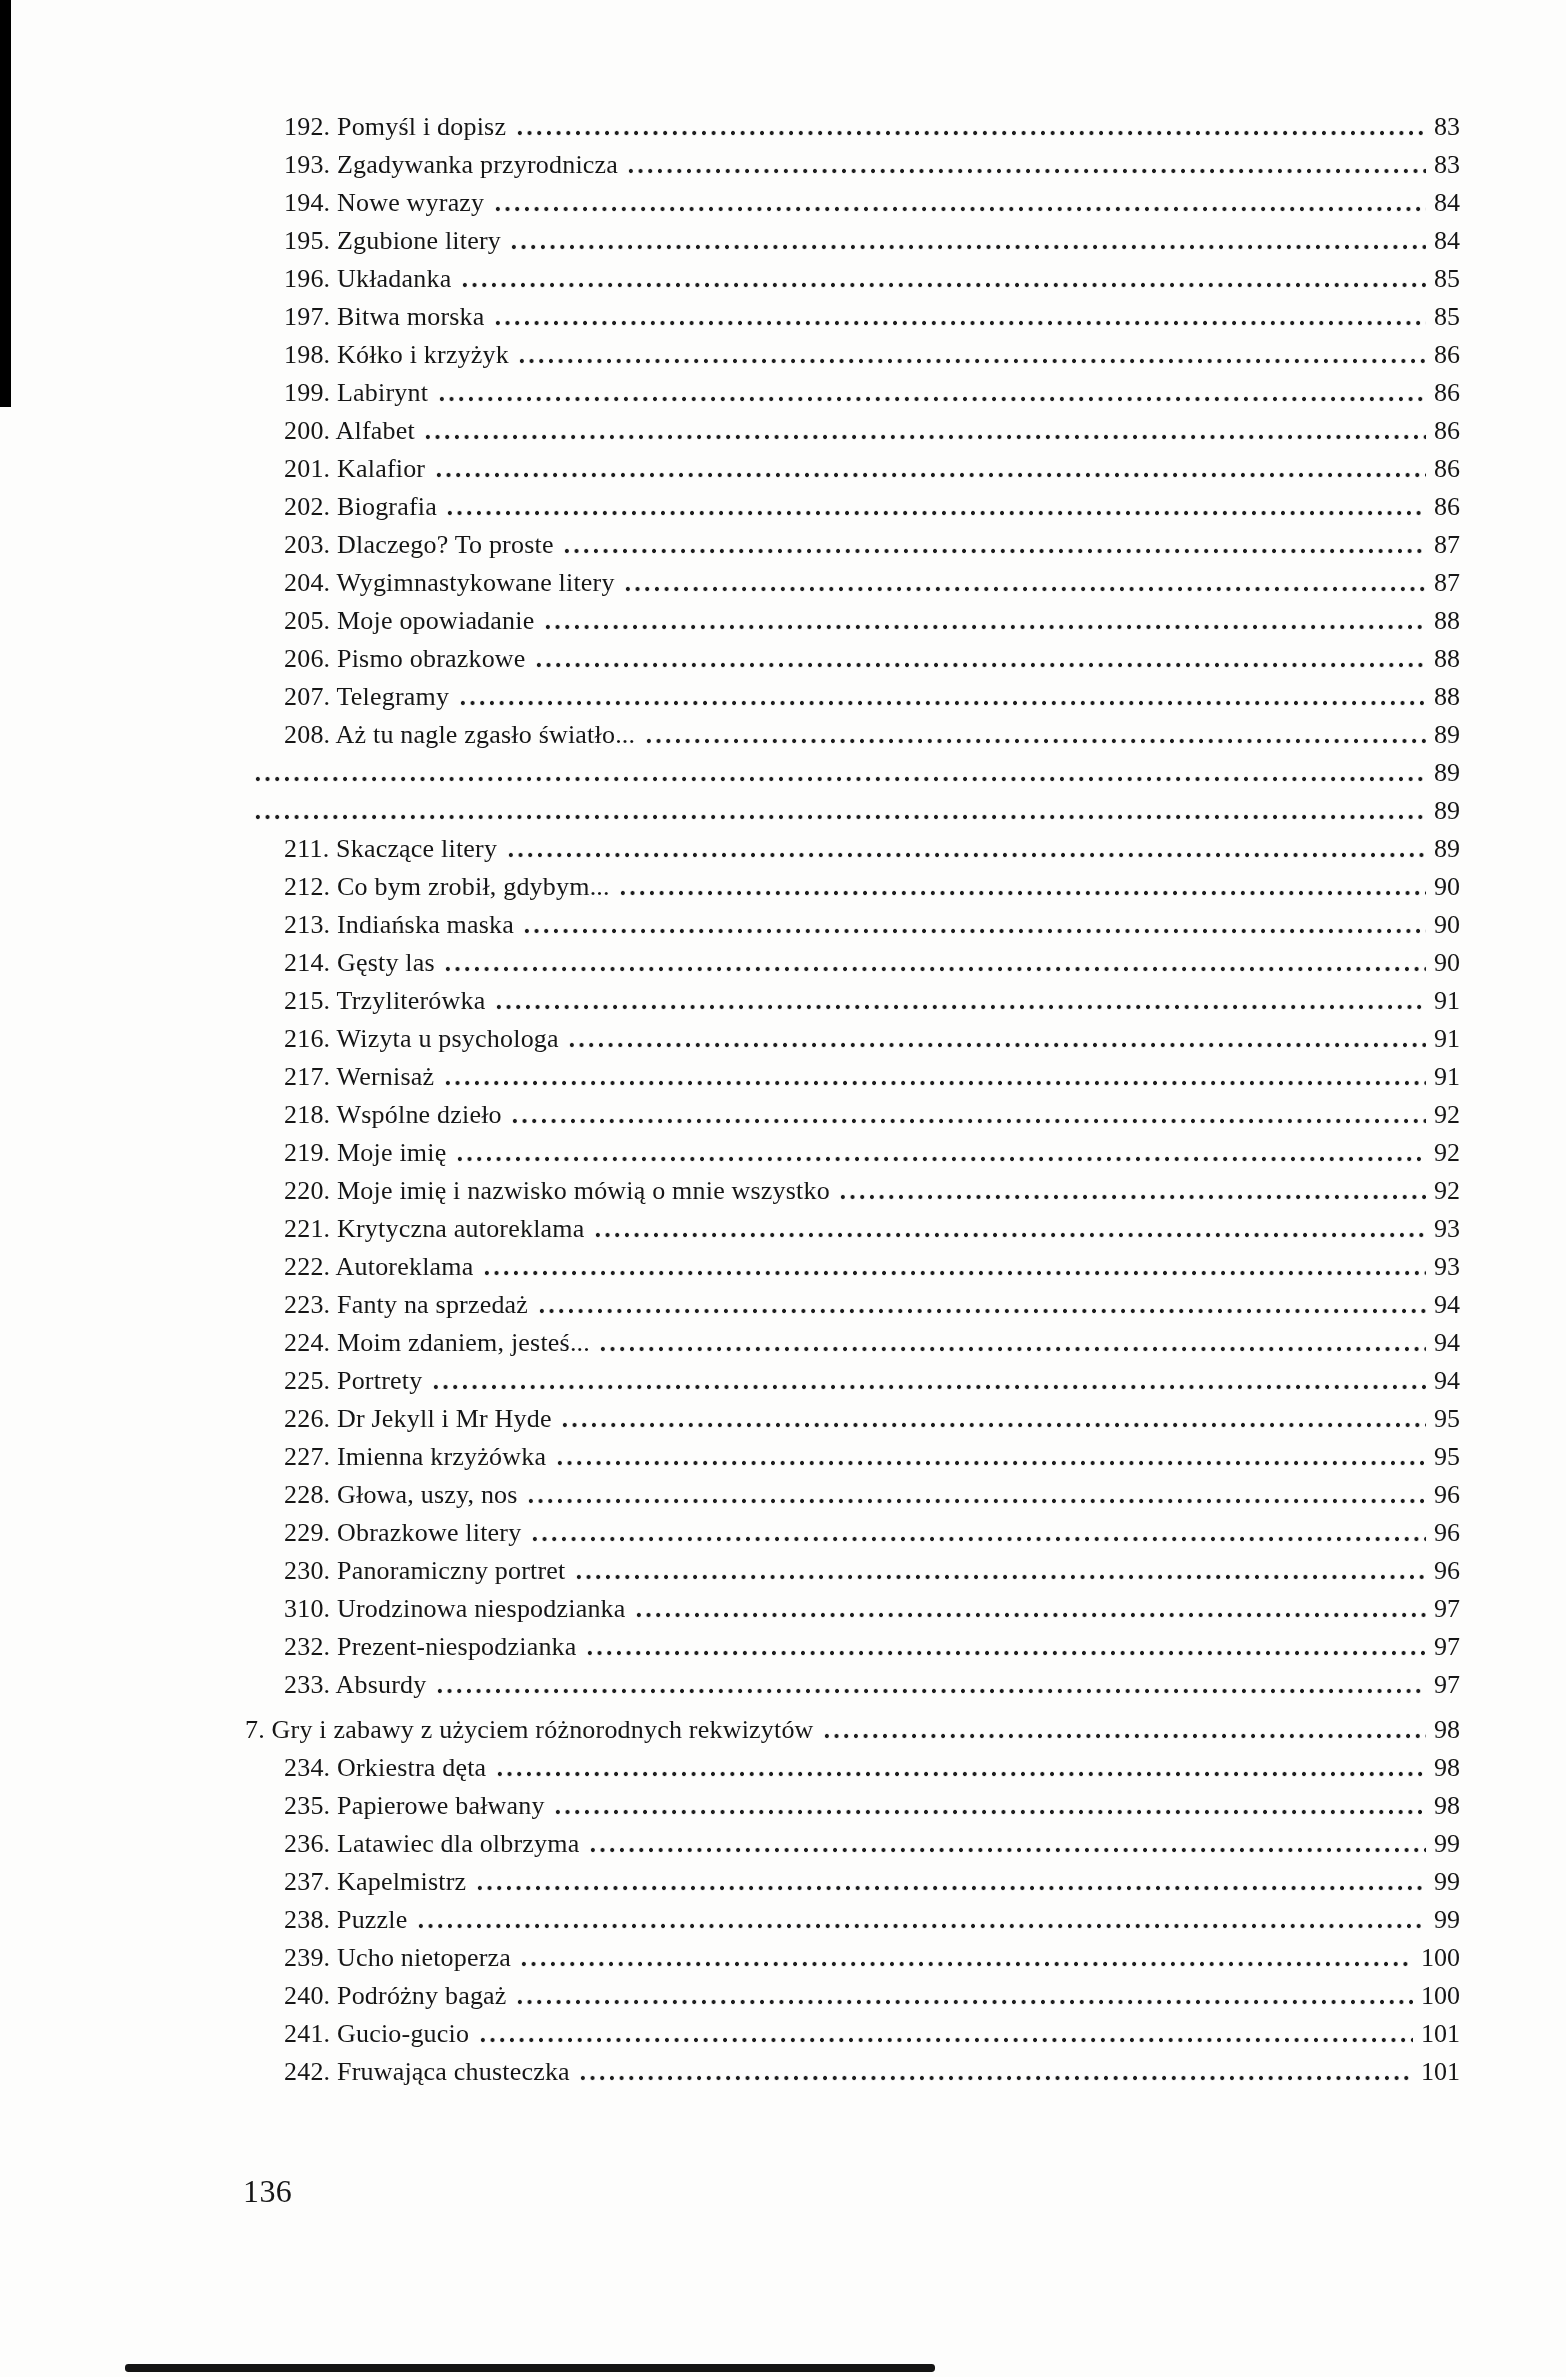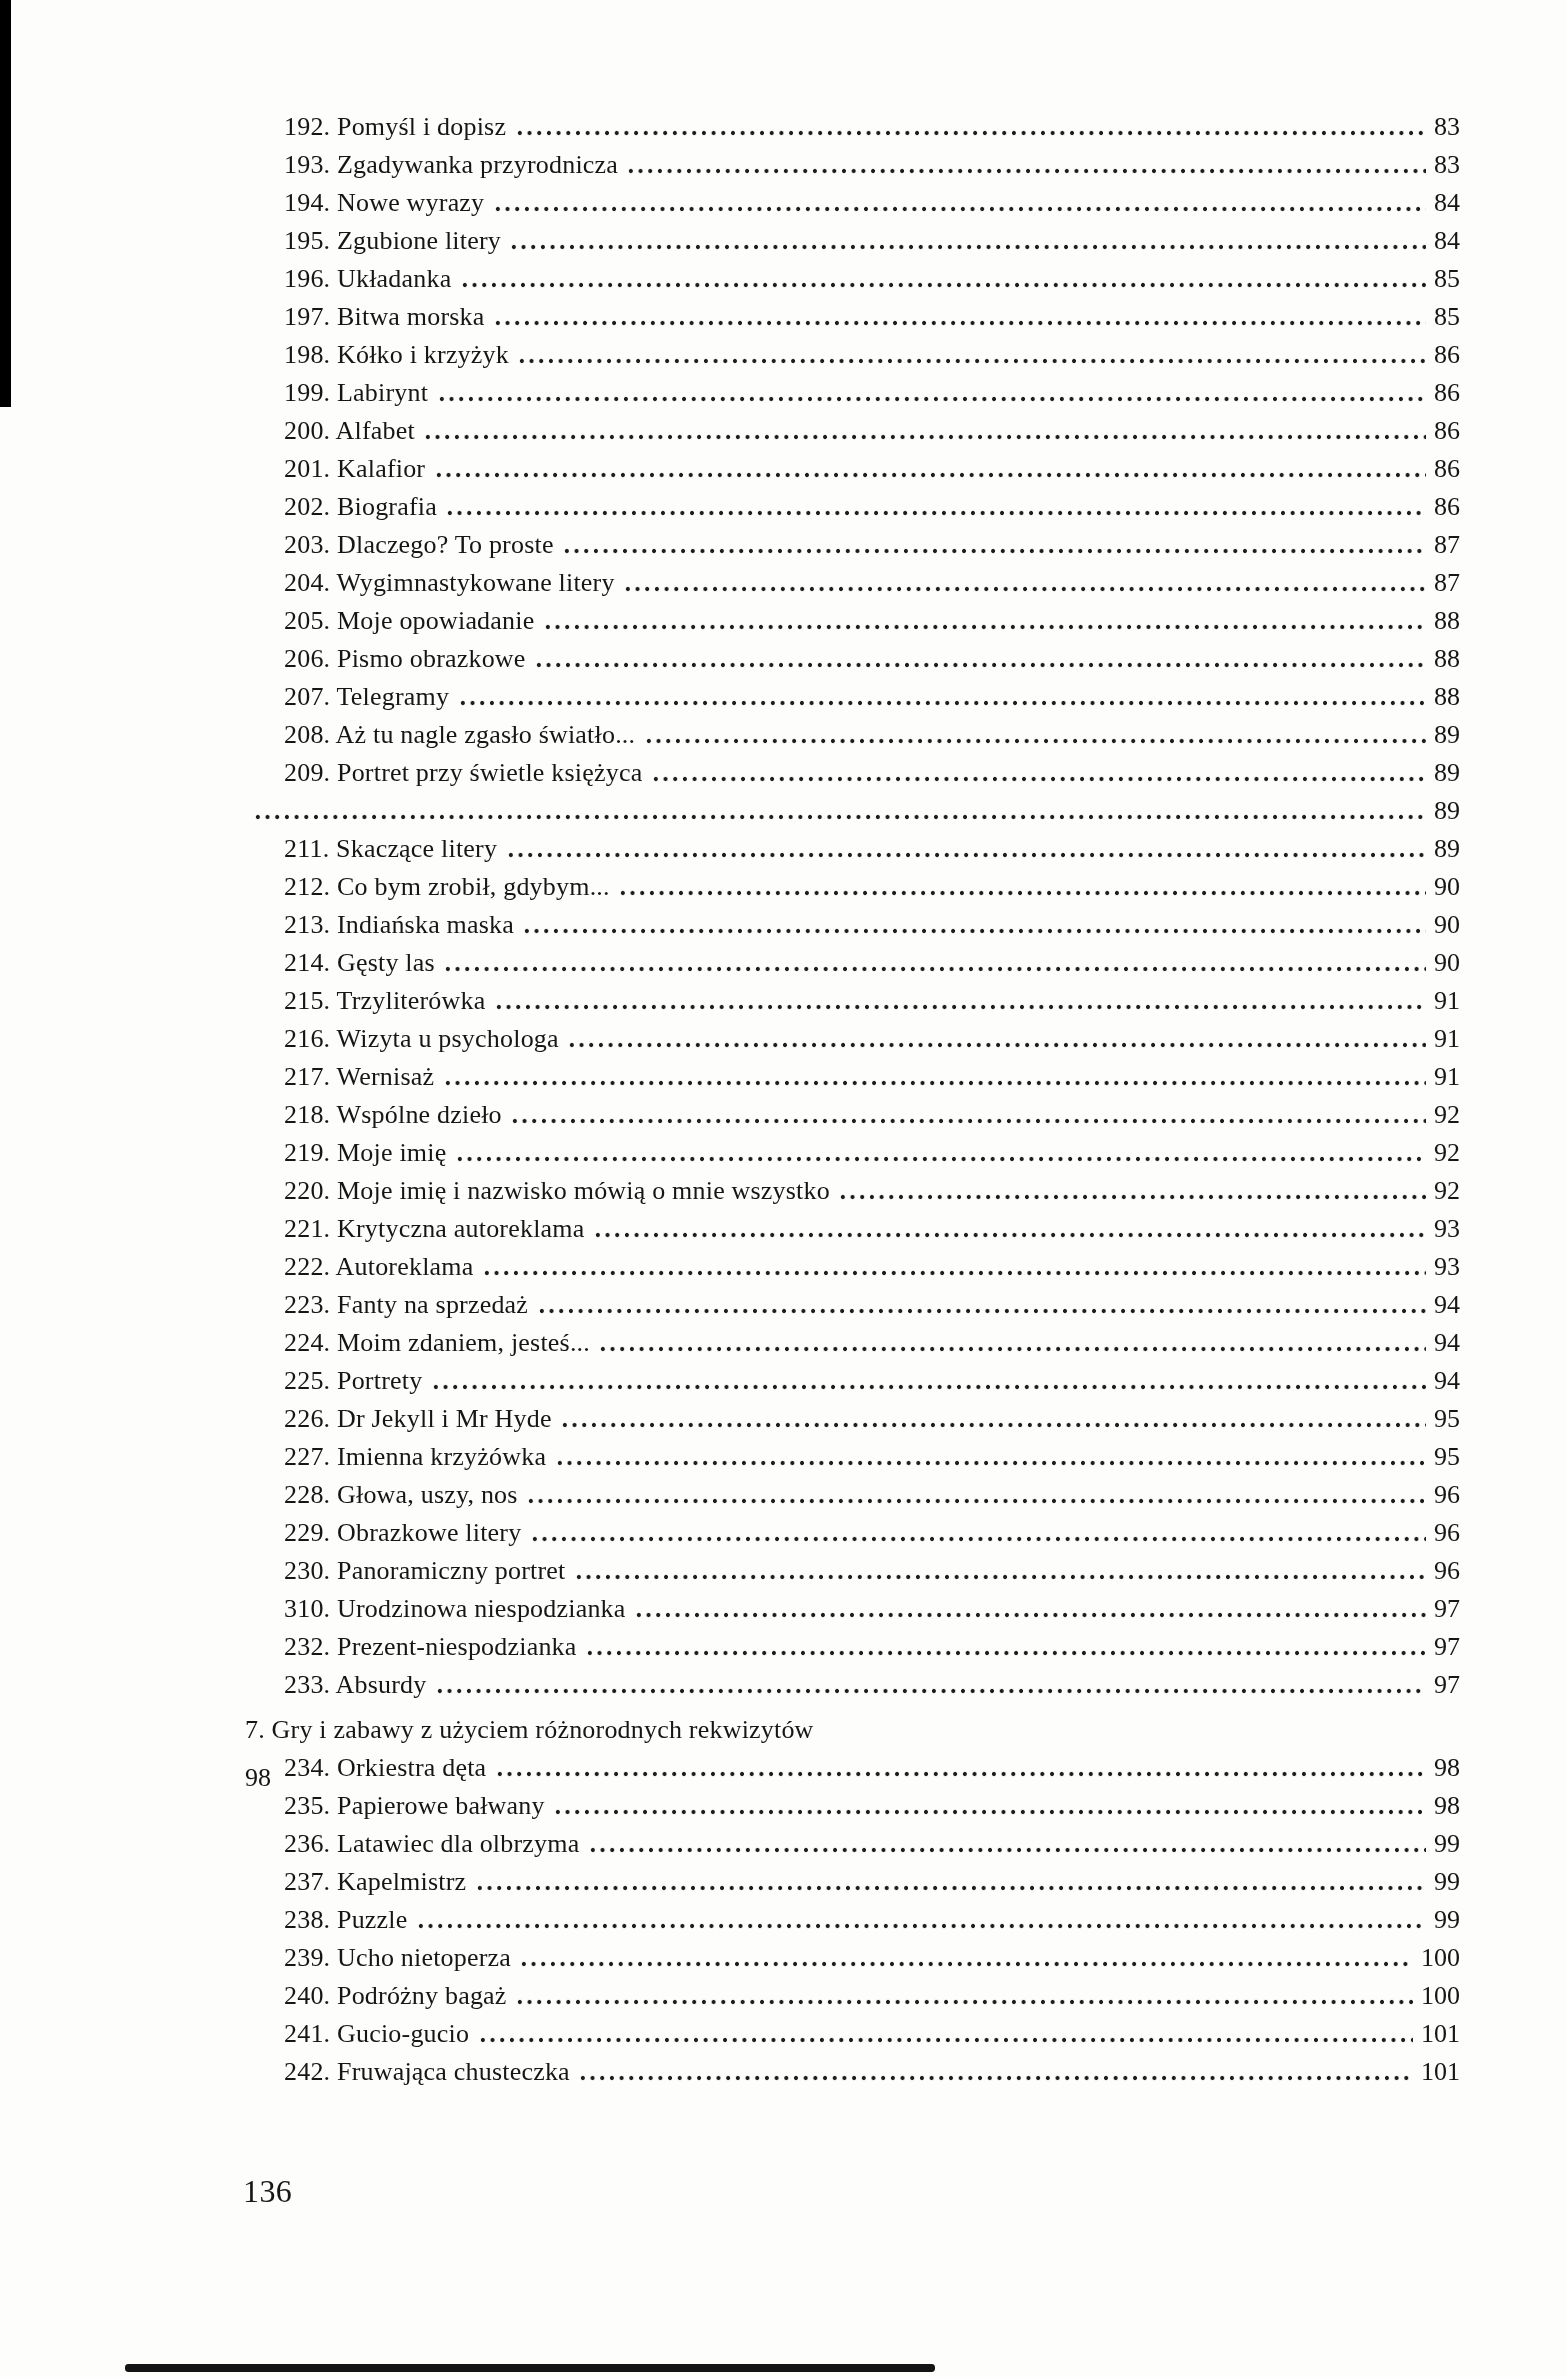--- a/index.html
+++ b/index.html
@@ -25,21 +25,21 @@
     width: 1215px;
   }
   .row {
     display: flex;
     height: 38px;
     line-height: 38px;
     font-size: 26px;
     white-space: nowrap;
   }
   .row.entry .label { padding-left: 39px; }
-  .row.heading { margin-top: 6.7px; flex-direction: column; }
+  .row.heading { margin-top: 6.7px; }
   .label {
     flex: 0 0 auto;
     letter-spacing: 0.2px;
   }
   .dots {
     flex: 1 1 auto;
     align-self: flex-end;
     height: 5.9px;
     margin: 0 8.4px 10px 8.4px;
     background-image: radial-gradient(circle at center, #1d1d1d 1.8px, rgba(0,0,0,0) 2.3px);
@@ -160,21 +160,20 @@
         <span class="label">207. Telegramy</span>
         <span class="dots"></span>
         <span class="pagenum">88</span>
       </div>
       <div class="row entry">
         <span class="label">208. Aż tu nagle zgasło światło...</span>
         <span class="dots"></span>
         <span class="pagenum">89</span>
       </div>
       <div class="row entry">
-        <span class="label">209. Portret przy świetle księżyca</span>
         <span class="dots"></span>
         <span class="pagenum">89</span>
       </div>
       <div class="row entry">
         <span class="dots"></span>
         <span class="pagenum">89</span>
       </div>
       <div class="row entry">
         <span class="label">211. Skaczące litery</span>
         <span class="dots"></span>

